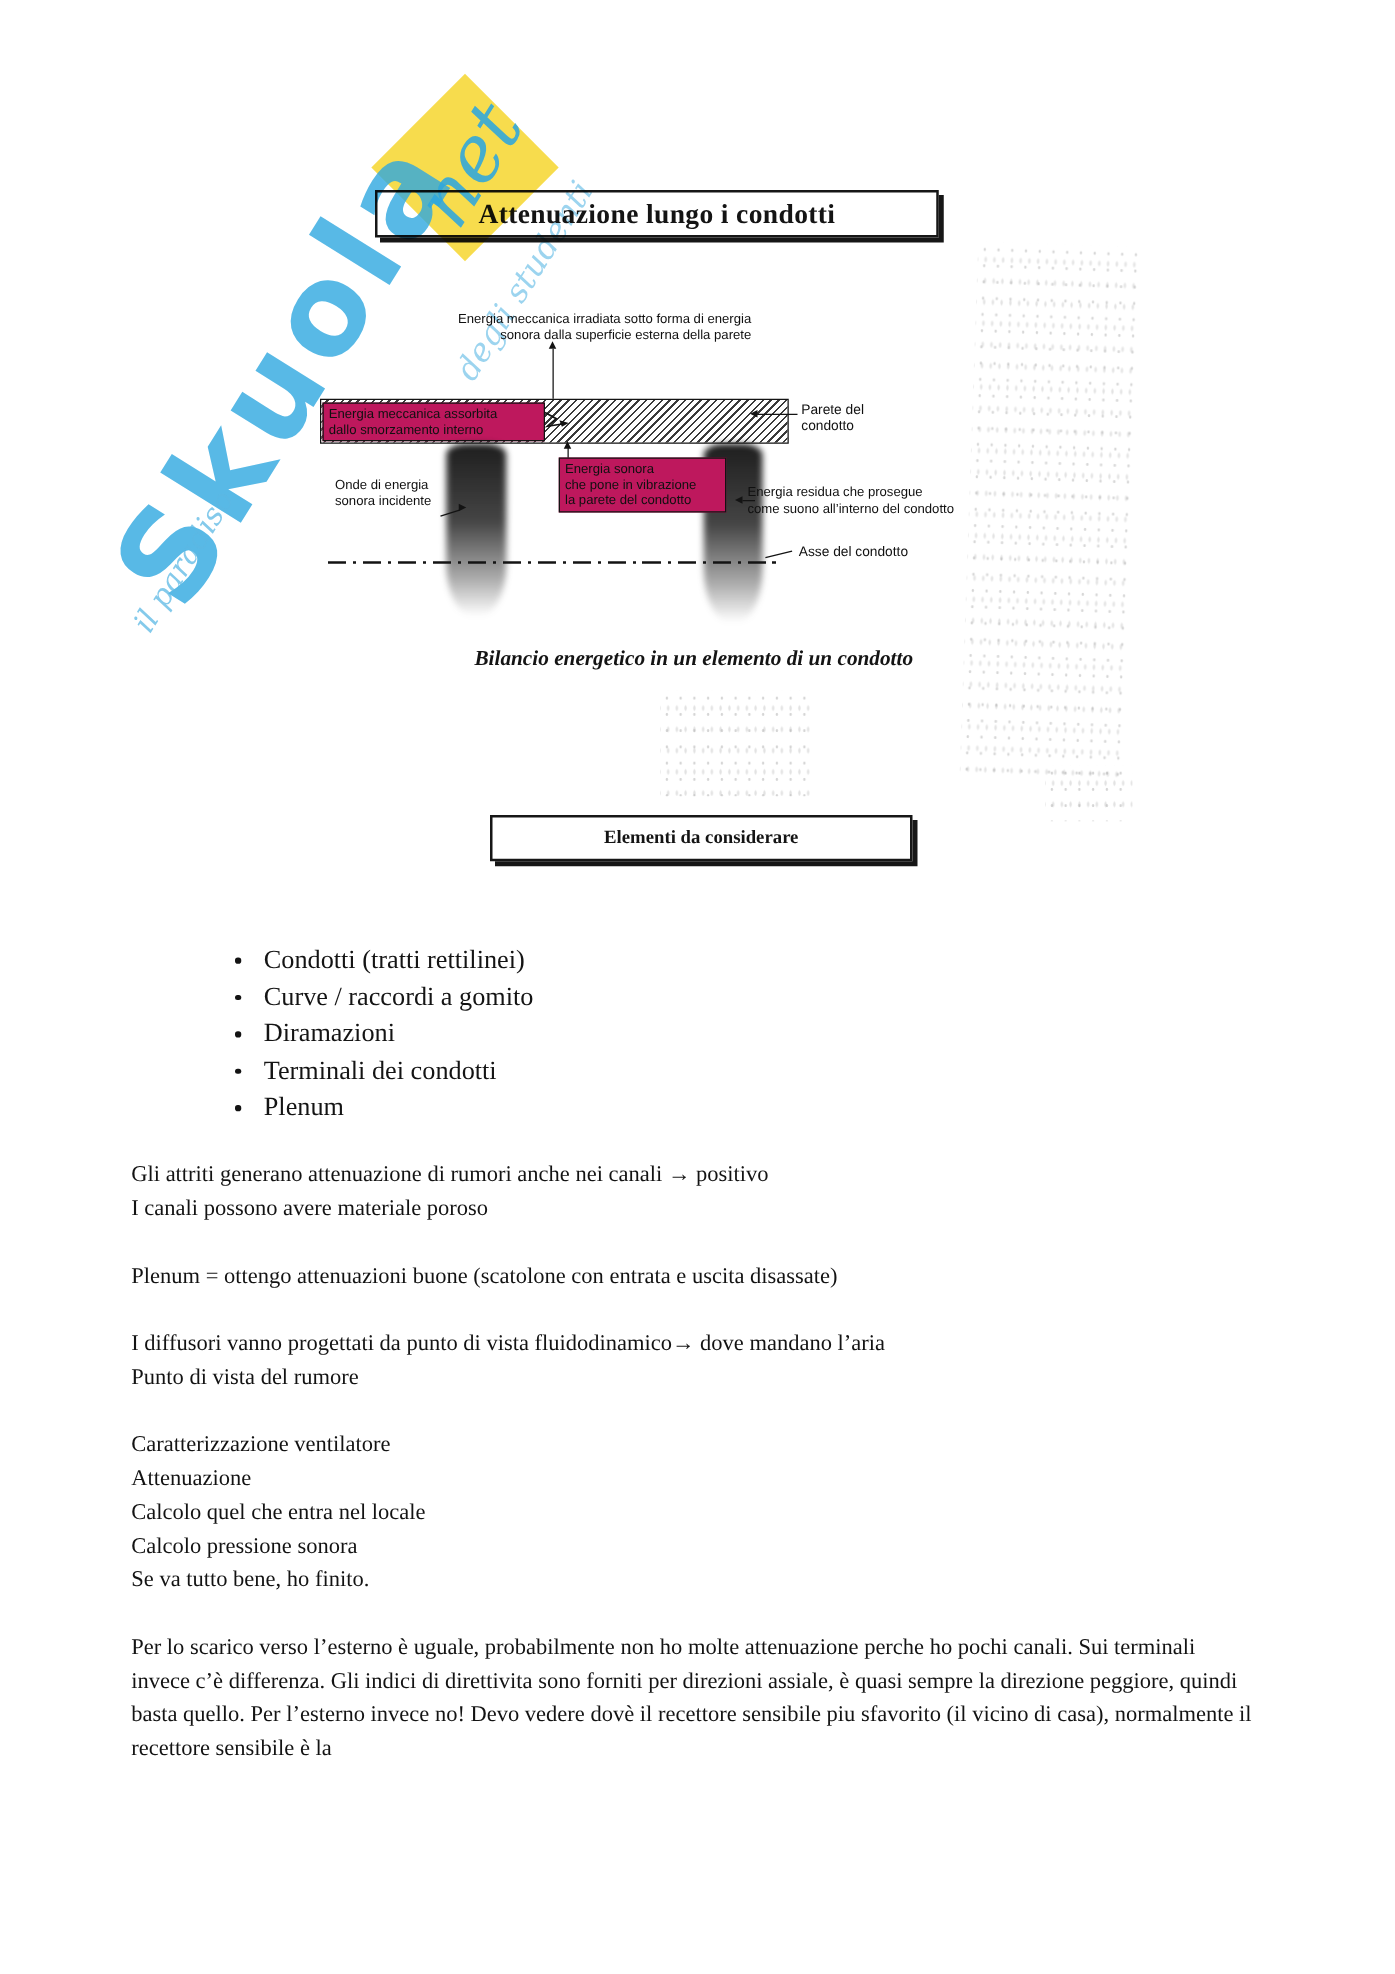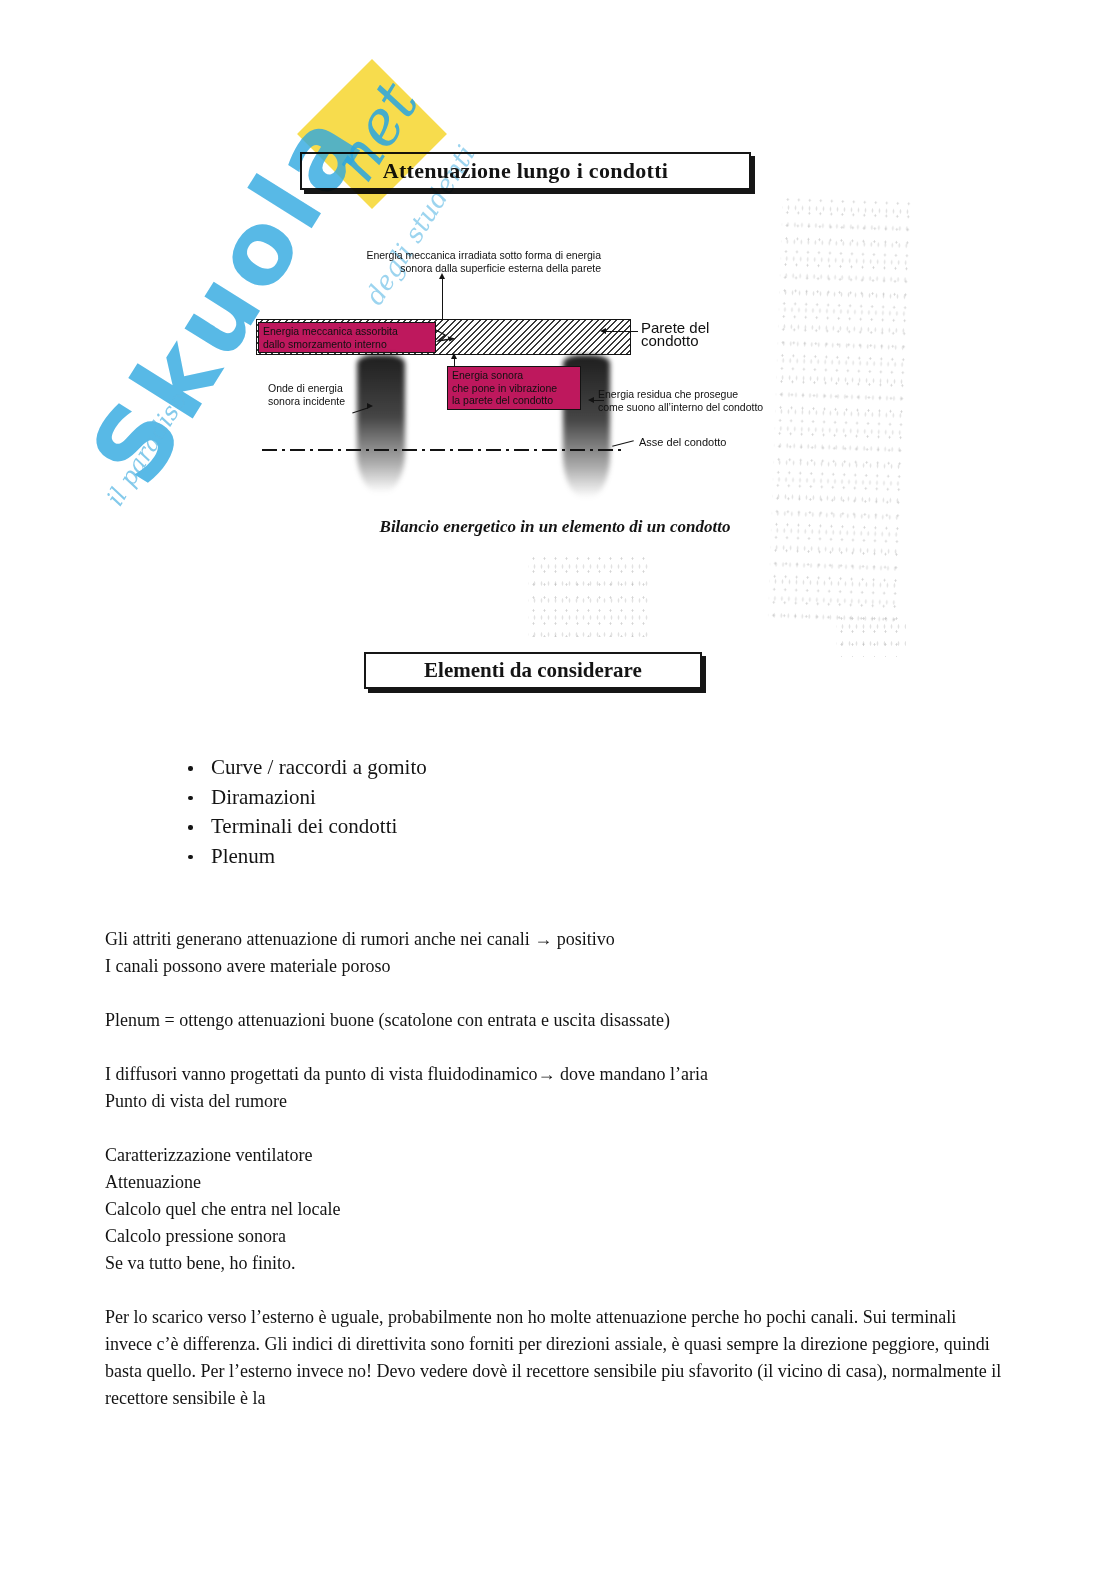--- a/index.html
+++ b/index.html
@@ -4,21 +4,21 @@
 <style>
   html,body{margin:0;padding:0;background:#ffffff;}
   .page{position:relative;width:1116px;height:1579px;background:#fff;overflow:hidden;
         font-family:"Liberation Serif",serif;color:#141414;}
 
   
   .framed-box{position:absolute;background:#fff;border:2px solid #161616;
               box-shadow:4px 4px 0 0 #161616;text-align:center;
               font-weight:bold;font-family:"Liberation Serif",serif;}
   .title-box{left:300px;top:152px;width:447px;height:34px;line-height:34px;font-size:22px;letter-spacing:.3px;}
-  .section-box{left:364px;top:652px;width:334px;height:33px;line-height:33px;font-size:21px;}
+  .section-box{left:392px;top:652px;width:334px;height:33px;line-height:33px;font-size:15px;}
 
   
   .diagram{position:absolute;inset:0;pointer-events:none;}
   .dlabel{position:absolute;font-family:"Liberation Sans",sans-serif;font-size:10.5px;
           line-height:12.5px;color:#101010;white-space:pre-line;}
   .boxed{background:#be185d;border:1px solid #131313;padding:2px 4px;}
   .hline{position:absolute;height:0;border-top:1.3px solid #131313;}
   .vshaft{position:absolute;width:0;border-left:1.3px solid #131313;}
   .head-up{position:absolute;width:0;height:0;border-left:3.5px solid transparent;
            border-right:3.5px solid transparent;border-bottom:6px solid #131313;}
@@ -98,21 +98,21 @@
     <div class="dlabel boxed" style="left:258px;top:322px;width:168px;">Energia meccanica assorbita
 dallo smorzamento interno</div>
 
     <svg style="position:absolute;left:434px;top:326px;" width="26" height="22" viewBox="0 0 26 22">
       <path d="M2 4 L11 9 L4 15 L17 13" fill="none" stroke="#131313" stroke-width="1.4"></path>
       <path d="M21 12.4 L13.5 10.2 L15.5 15.4 Z" fill="#131313"></path>
     </svg>
 
     <div class="hline" style="left:606px;top:331px;width:32px;"></div>
     <div class="head-left" style="left:600px;top:328px;"></div>
-    <div class="dlabel" style="left:641px;top:322px;width:92px;font-size:15px;">Parete del
+    <div class="dlabel" style="left:641px;top:322px;width:92px;font-size:11px;">Parete del
 condotto</div>
 
     <div class="band band-left"></div>
     <div class="band band-right"></div>
 
     <div class="vshaft" style="left:454px;top:357px;height:10px;"></div>
     <div class="head-up" style="left:451px;top:353px;"></div>
     <div class="dlabel boxed" style="left:447px;top:366px;width:124px;">Energia sonora
 che pone in vibrazione
 la parete del condotto</div>
@@ -134,20 +134,21 @@
     <div class="caption">Bilancio energetico in un elemento di un condotto</div>
 
     <div class="noise noise-a"></div>
     <div class="noise noise-b"></div>
     <div class="noise noise-c"></div>
   </div>
 
   <div class="framed-box section-box">Elementi da considerare</div>
 
   <ul class="elements-list">
+      <li>Condotti (tratti rettilinei)</li>
       <li>Curve / raccordi a gomito</li>
       <li>Diramazioni</li>
       <li>Terminali dei condotti</li>
       <li>Plenum</li>
     </ul>
 
   <div class="notes">
       <div class="paragraph">
         <div class="pline">Gli attriti generano attenuazione di rumori anche nei canali → positivo</div>
         <div class="pline">I canali possono avere materiale poroso</div>

